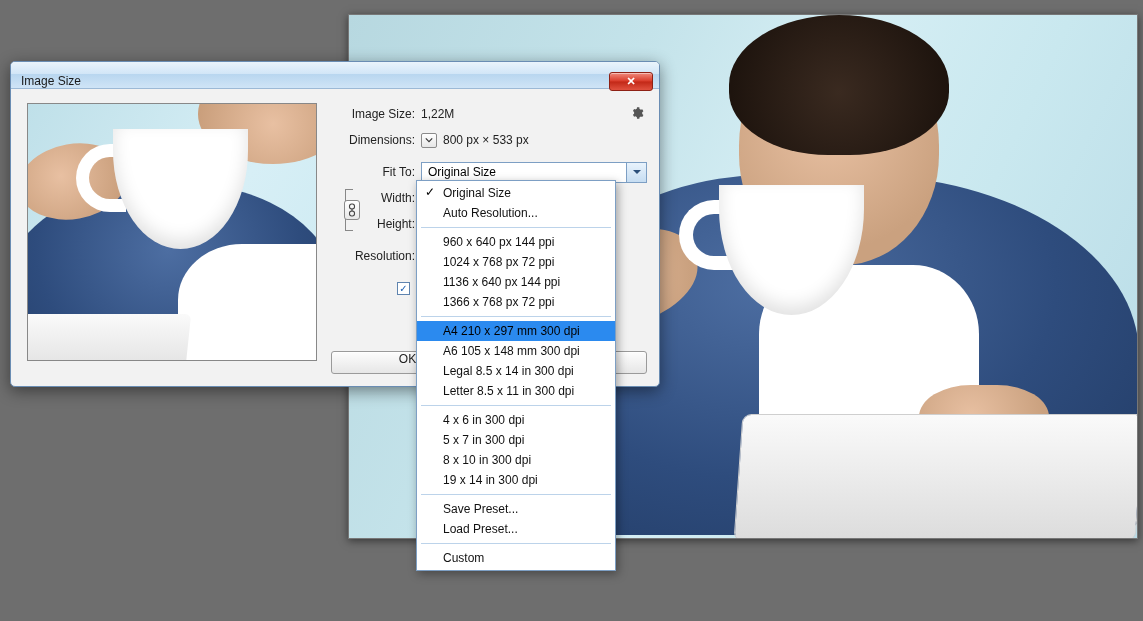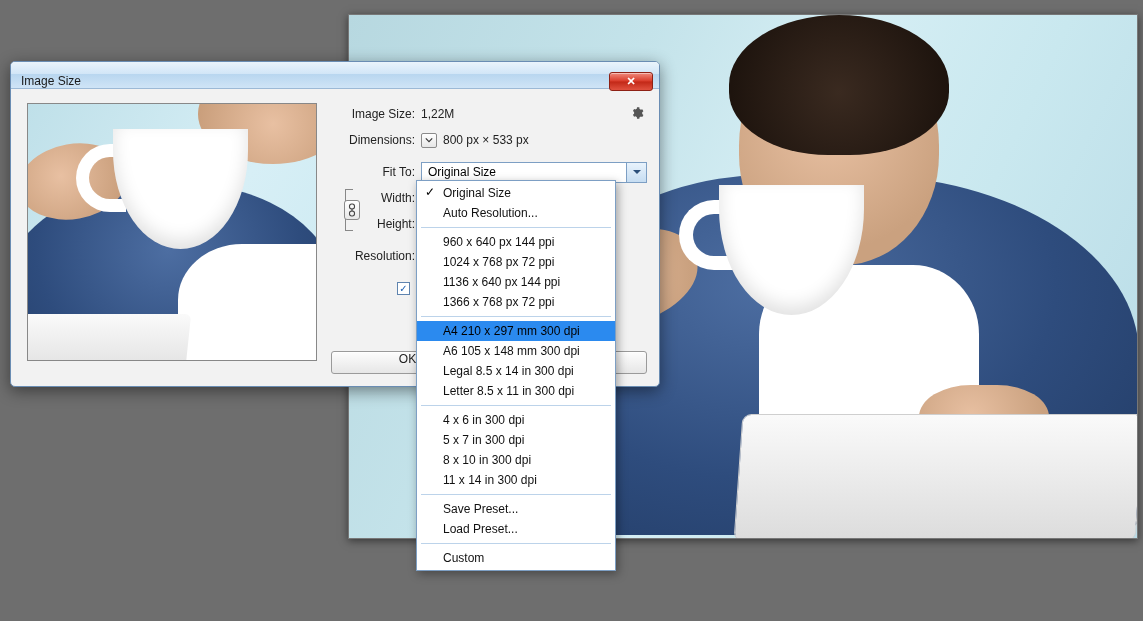--- a/index.html
+++ b/index.html
@@ -291,19 +291,19 @@
     <div class="dd-item">1366 x 768 px 72 ppi</div>
     <div class="dd-sep"></div>
     <div class="dd-item highlight">A4 210 x 297 mm 300 dpi</div>
     <div class="dd-item">A6 105 x 148 mm 300 dpi</div>
     <div class="dd-item">Legal 8.5 x 14 in 300 dpi</div>
     <div class="dd-item">Letter 8.5 x 11 in 300 dpi</div>
     <div class="dd-sep"></div>
     <div class="dd-item">4 x 6 in 300 dpi</div>
     <div class="dd-item">5 x 7 in 300 dpi</div>
     <div class="dd-item">8 x 10 in 300 dpi</div>
-    <div class="dd-item">11 x 14 in 300 dpi</div>
+    <div class="dd-item">19 x 14 in 300 dpi</div>
     <div class="dd-sep"></div>
     <div class="dd-item">Save Preset...</div>
     <div class="dd-item">Load Preset...</div>
     <div class="dd-sep"></div>
     <div class="dd-item">Custom</div>
   </div>
 
 </body></html>

